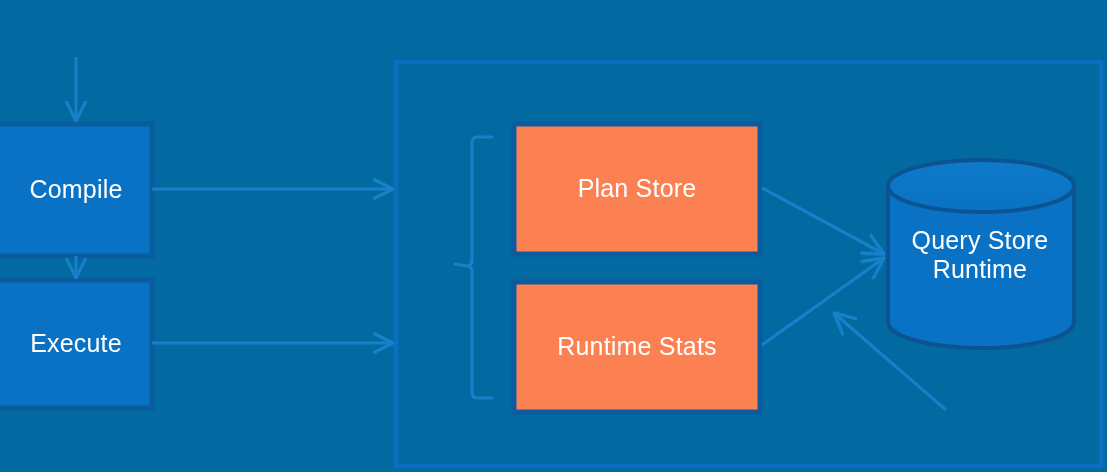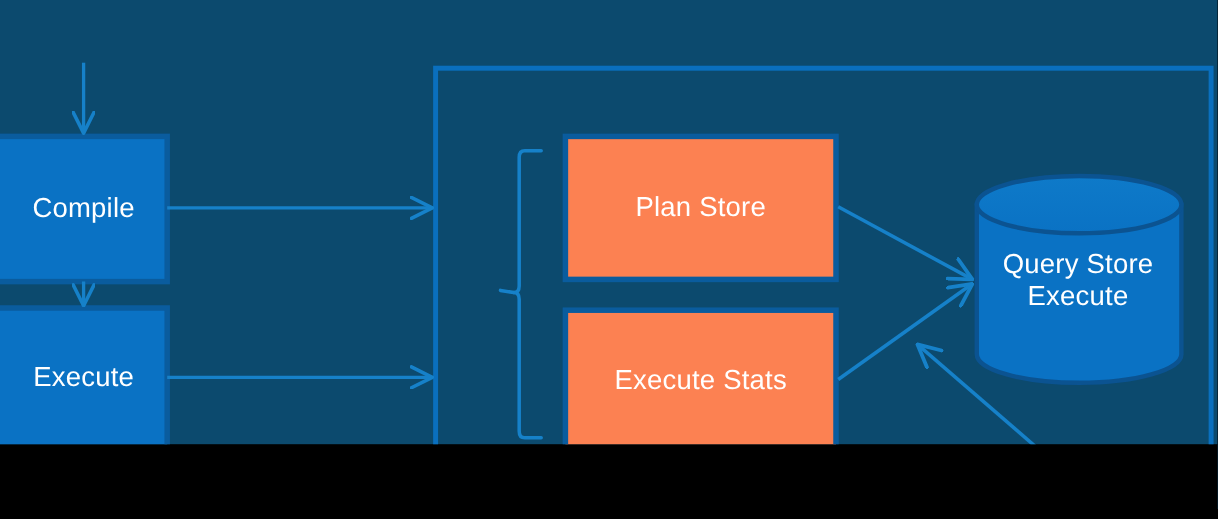--- a/index.html
+++ b/index.html
@@ -6,22 +6,22 @@
     margin: 0;
     padding: 0;
     background: #000000;
   }
   body {
     font-family: "Liberation Sans", sans-serif;
   }
   #stage {
     position: relative;
     width: 1107px;
-    height: 404px;
-    background: #0c4a6e;
+    height: 472px;
+    background: #0369a1;
     overflow: hidden;
   }
   .svg-layer {
     position: absolute;
     left: 0;
     top: 0;
     width: 1107px;
     height: 472px;
   }
   .node-label {
@@ -106,18 +106,18 @@
     </g>
 
   </svg>
 
   <div class="node-label lbl-compile">Compile</div>
 
   <div class="node-label lbl-plan">Plan Store</div>
 
   <div class="node-label lbl-execute">Execute</div>
 
-  <div class="node-label lbl-runtime">Execute Stats</div>
+  <div class="node-label lbl-runtime">Runtime Stats</div>
 
   <div class="node-label lbl-cyl">Query Store
-Execute</div>
+Runtime</div>
 
 </div>
 
 </body></html>

